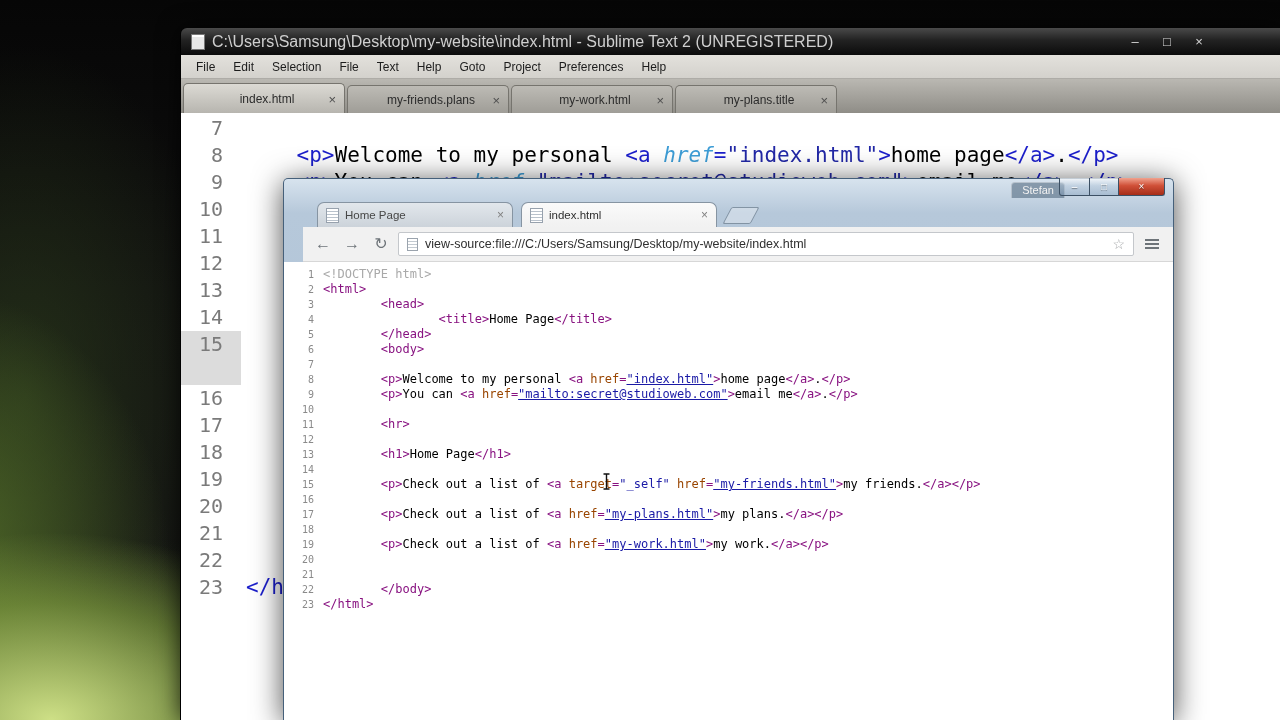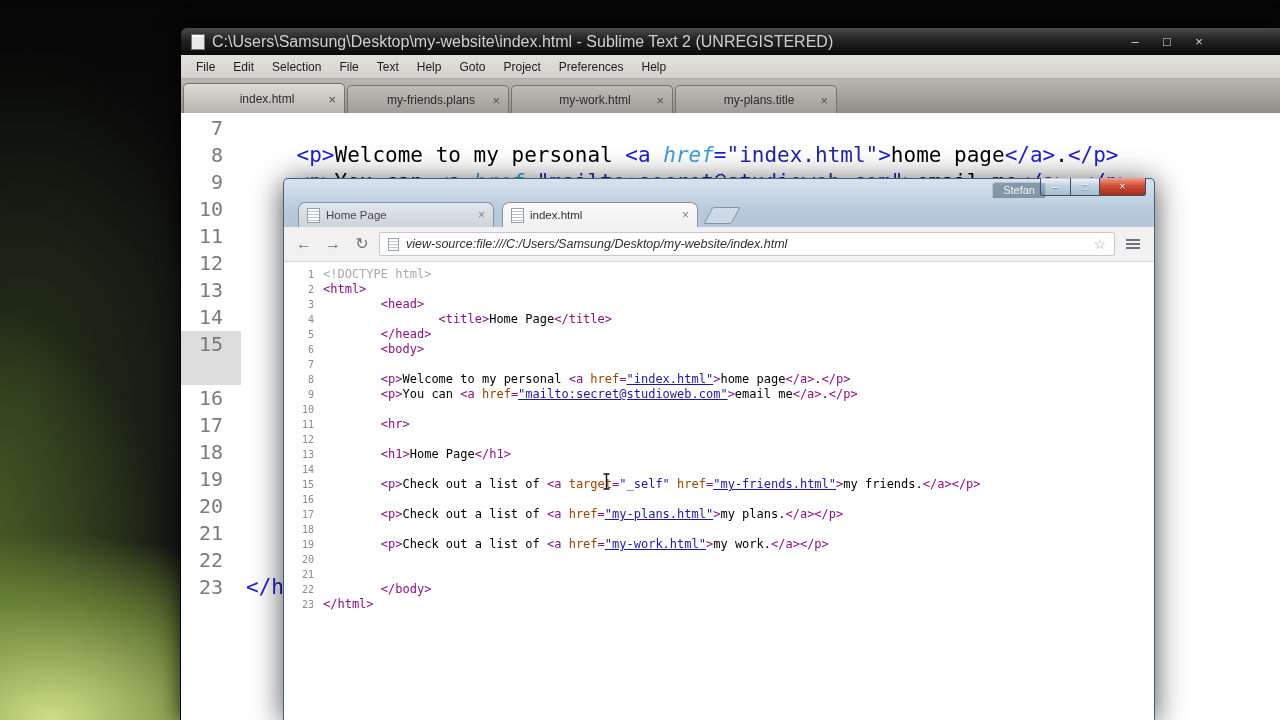--- a/index.html
+++ b/index.html
@@ -50,21 +50,21 @@
     font-family:"DejaVu Sans Mono",monospace;font-size:21px;}
   .tk-tx{color:var(--st-text);}
   .tk-stag{color:var(--st-tag);}
   .tk-sattr{color:var(--st-attr);font-style:italic;}
   .tk-sstr{color:var(--st-str);}
 
   
   .cr-window{position:absolute;left:283px;top:178px;width:870px;bottom:0;z-index:5;
     background:linear-gradient(#d7e3ee,#b6c8da 34px,#aabfd4);
     border:1px solid #46607a;border-bottom:none;border-radius:5px 5px 0 0;
-    box-shadow:0 4px 30px rgba(0,0,0,.7);}
+    box-shadow:0 4px 30px rgba(0,0,0,.7);padding-left:19px;}
   .cr-glass{height:22px;position:relative;}
   .cr-profile{position:absolute;top:3px;right:108px;font-size:11px;color:#f2f2f2;
     background:rgba(84,106,128,.6);border:1px solid rgba(255,255,255,.4);border-bottom:none;
     border-radius:4px 4px 0 0;padding:1px 10px 2px;}
   .cr-winbtns{position:absolute;top:-1px;right:8px;display:flex;}
   .cr-btn{height:17px;display:flex;align-items:center;justify-content:center;color:#fff;
     font-size:10px;border:1px solid #3c5064;border-top:none;
     background:linear-gradient(rgba(255,255,255,.7),rgba(175,195,215,.45) 45%,rgba(120,150,180,.4));
     text-shadow:0 1px 1px rgba(0,0,0,.5);}
   .cr-btn.min{width:29px;border-radius:0 0 0 3px;}
@@ -85,21 +85,21 @@
     background:rgba(255,255,255,.3);border:1px solid rgba(70,90,110,.55);
     transform:skewX(-28deg);border-radius:2px;}
 
   .cr-toolbar{height:34px;background:#f1f1f1;border-bottom:1px solid #d7d7d7;
     display:flex;align-items:center;padding:0 8px;gap:5px;}
   .cr-nav{color:#6e7479;font-size:16px;width:24px;text-align:center;line-height:24px;}
   .cr-omnibox{flex:1;height:22px;background:#fff;border:1px solid #c4c7cb;border-radius:2px;
     display:flex;align-items:center;padding:0 8px;gap:7px;}
   .cr-doc-icon{width:9px;height:11px;flex:0 0 auto;border:1px solid #9aa3ad;background:
     repeating-linear-gradient(180deg,#fff 0 2px,#c3cad1 2px 3px);}
-  .cr-url{font-size:12.5px;color:#2f2f2f;flex:1;white-space:nowrap;overflow:hidden;font-style:italic;}
+  .cr-url{font-size:12.5px;color:#2f2f2f;flex:1;white-space:nowrap;overflow:hidden;}
   .cr-star{color:#a6a8aa;font-size:14px;flex:0 0 auto;}
   .cr-menu-btn{width:26px;height:22px;display:flex;flex-direction:column;
     justify-content:center;align-items:center;gap:2px;flex:0 0 auto;}
   .cr-menu-btn i{display:block;width:14px;height:2px;background:#6e7479;}
 
   .cr-content{position:absolute;top:83px;left:0;right:0;bottom:0;background:#fff;
     padding-top:5px;overflow:hidden;}
   .vs-row{display:flex;height:15px;}
   .vs-num{width:30px;flex:0 0 30px;text-align:right;padding-right:9px;
     font-family:"DejaVu Sans Mono",monospace;font-size:10px;line-height:15px;color:var(--vs-linenum);}

